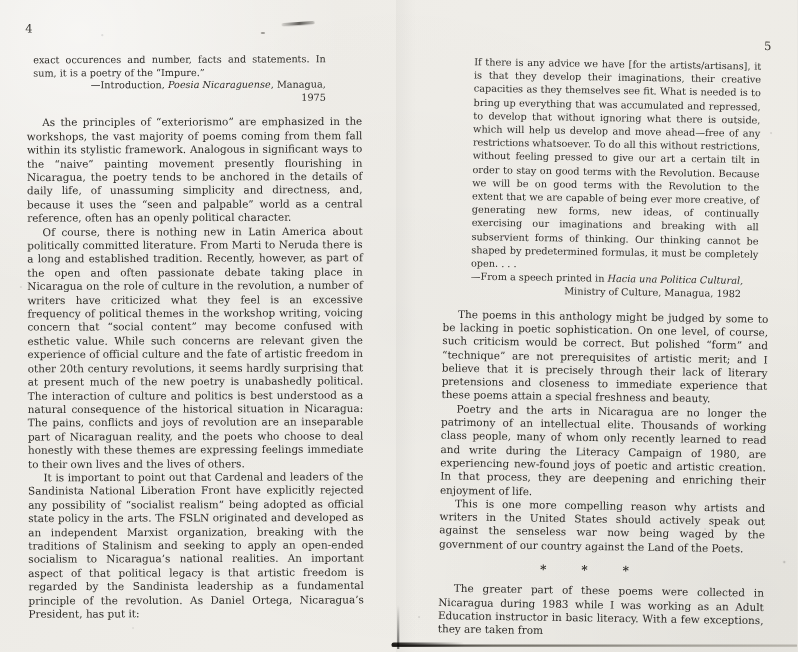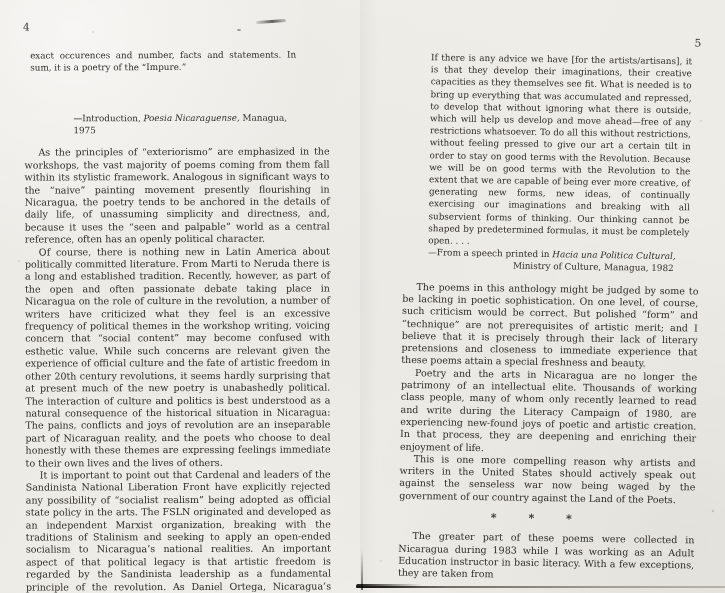--- a/index.html
+++ b/index.html
@@ -34,21 +34,21 @@
   .pagenum-right { text-align:right; padding-right:23px; margin-bottom:6px; }
 
   .bq {
     font-size:8.8px; line-height:11.6px; color:#2e2c28;
     text-align:justify;
   }
   .bq-left  { margin-left:31px; width:266px; margin-top:1px; }
   .bq-right { margin-left:72px; width:261px; margin-top:4px; line-height:12.2px; }
   .bq p { margin:0; }
   .attr-line { text-align:left; }
-  .bq-left  .attr-line { margin-left:43px; text-align:left;margin-top:40px; }
+  .bq-left  .attr-line { margin-left:43px; text-align:right; }
   .bq-right .attr-line2 { text-align:center; padding-left:70px; }
   .attr-line em, .attr-line2 em { font-style:italic; }
 
   .bodytext {
     font-size:9.5px; color:#2d2b27; text-align:justify;
   }
   .bodytext-left  { margin:10px 0 0 25px; width:305px; line-height:12.4px; }
   .bodytext-right { margin:10px 0 0 47px; width:296px; line-height:12.3px; }
   .bodytext p { margin:0; text-indent:14px; }
 

